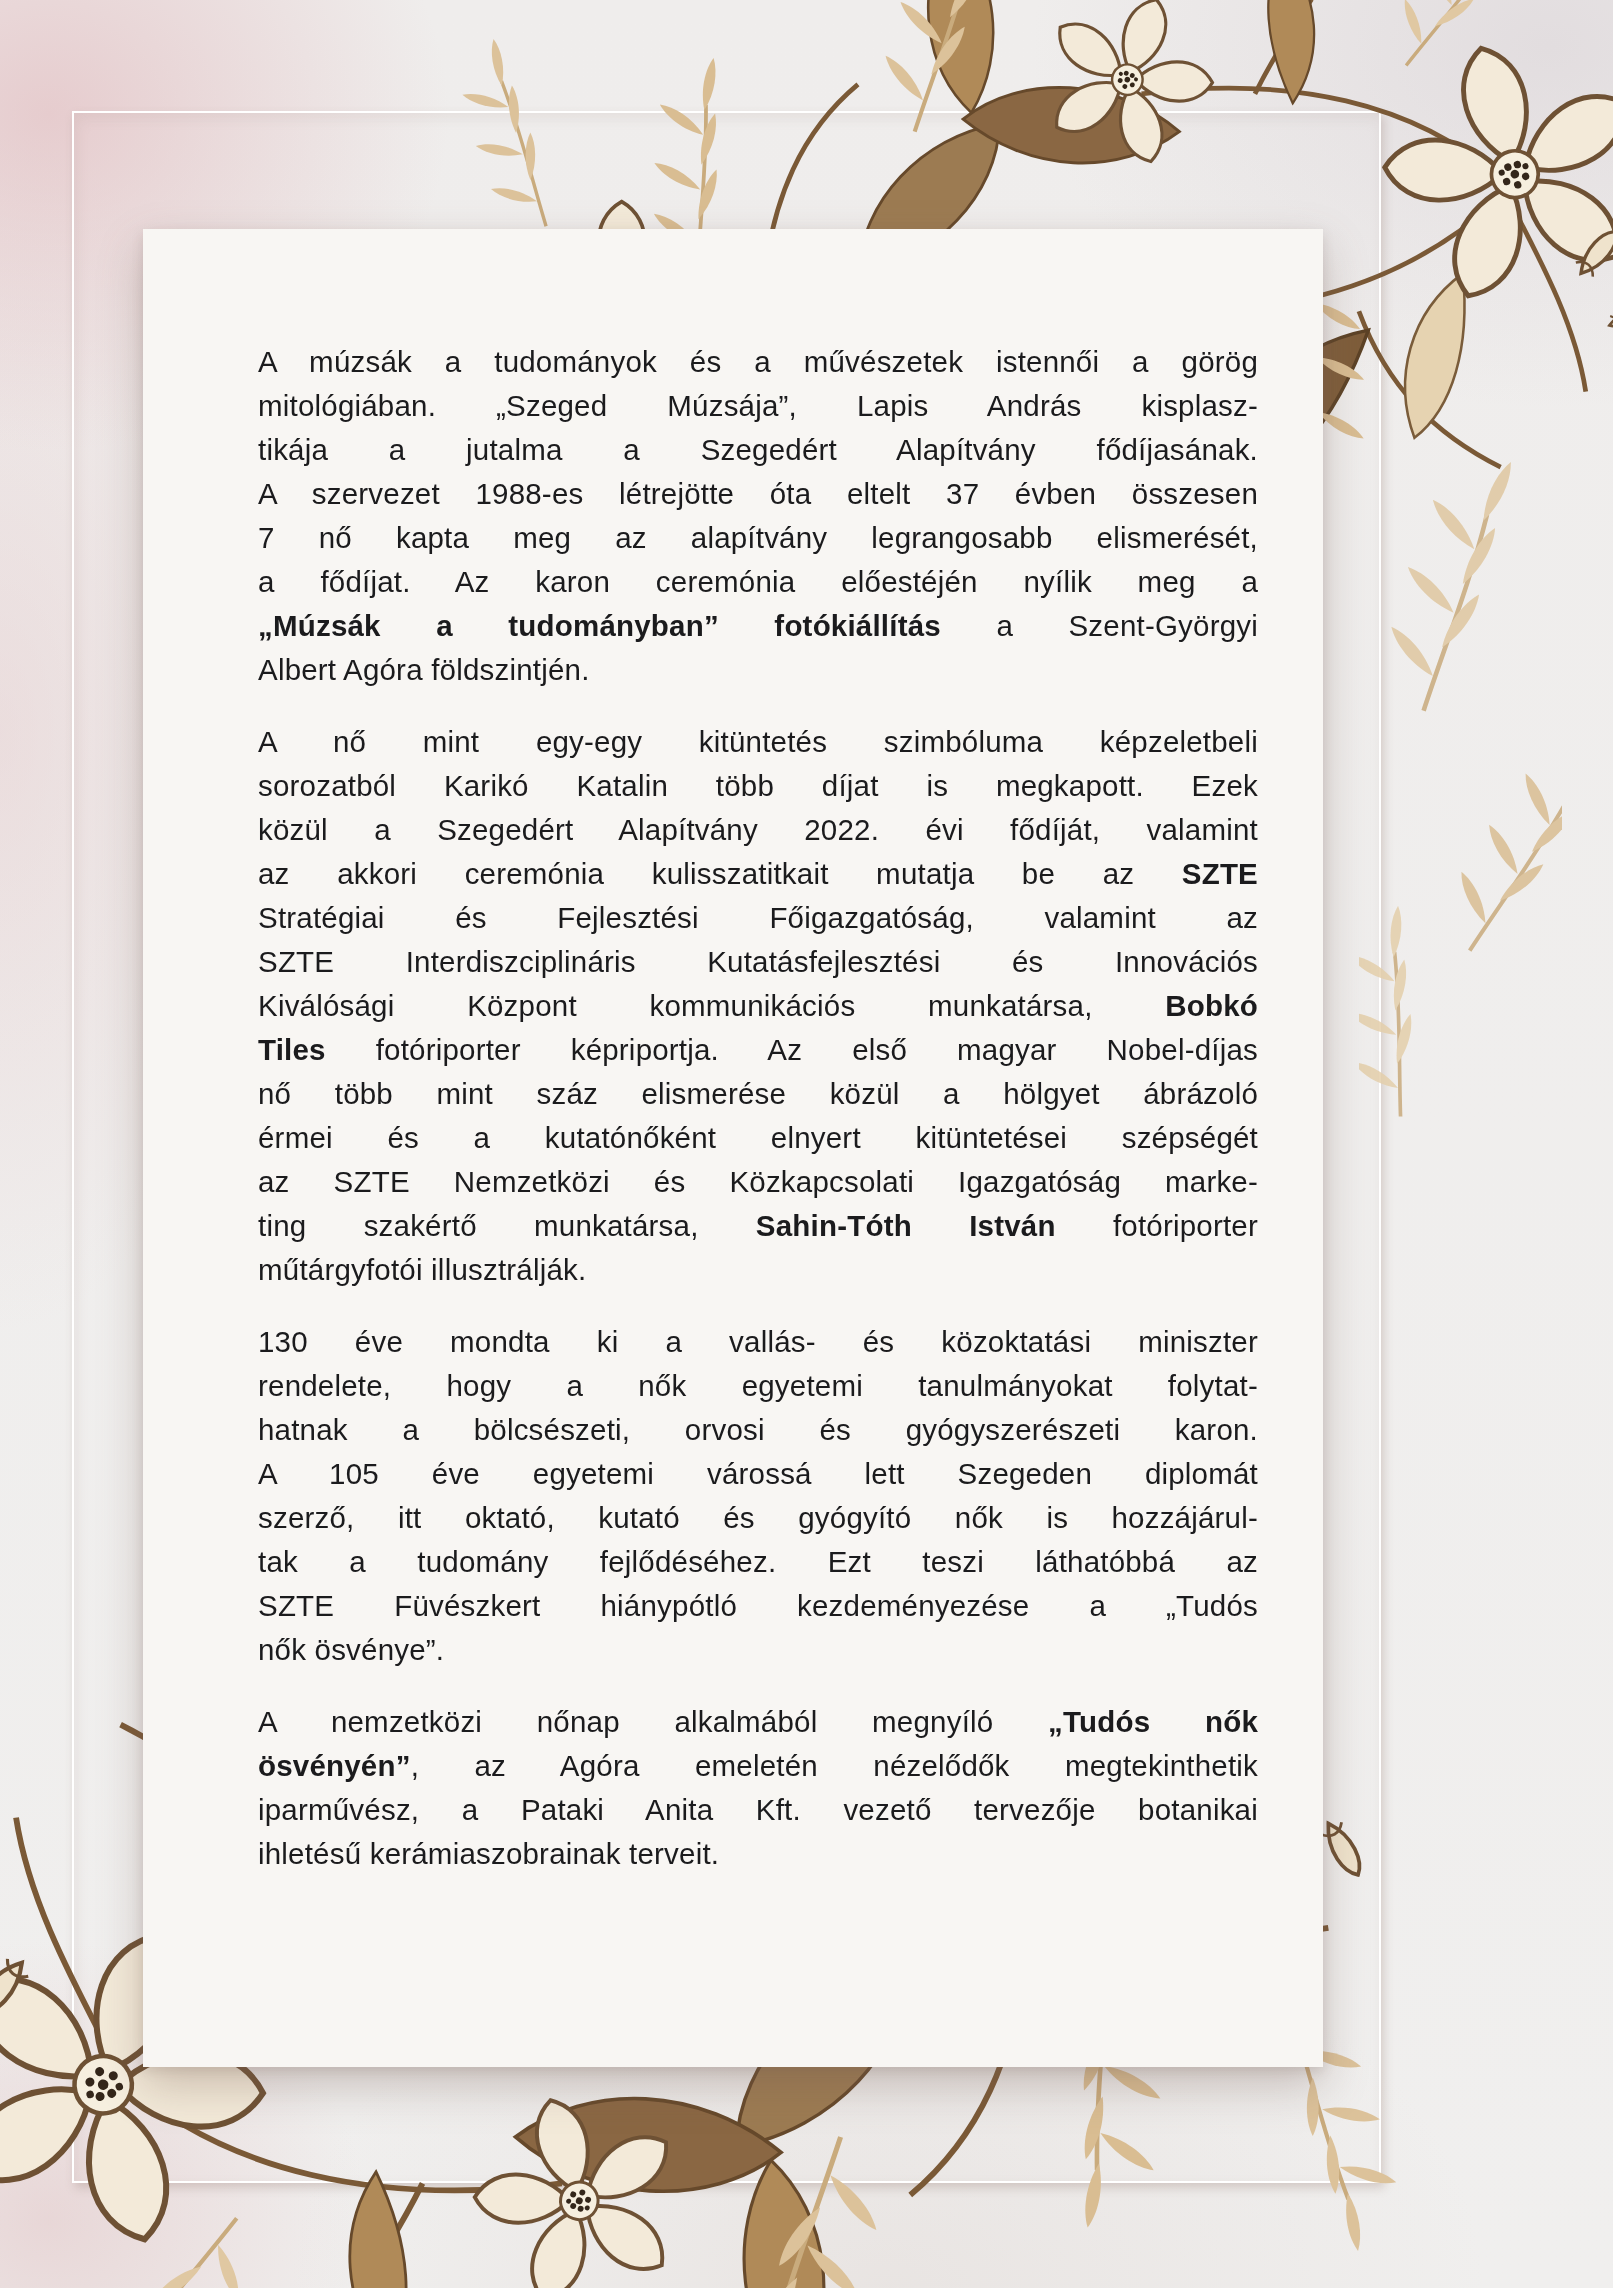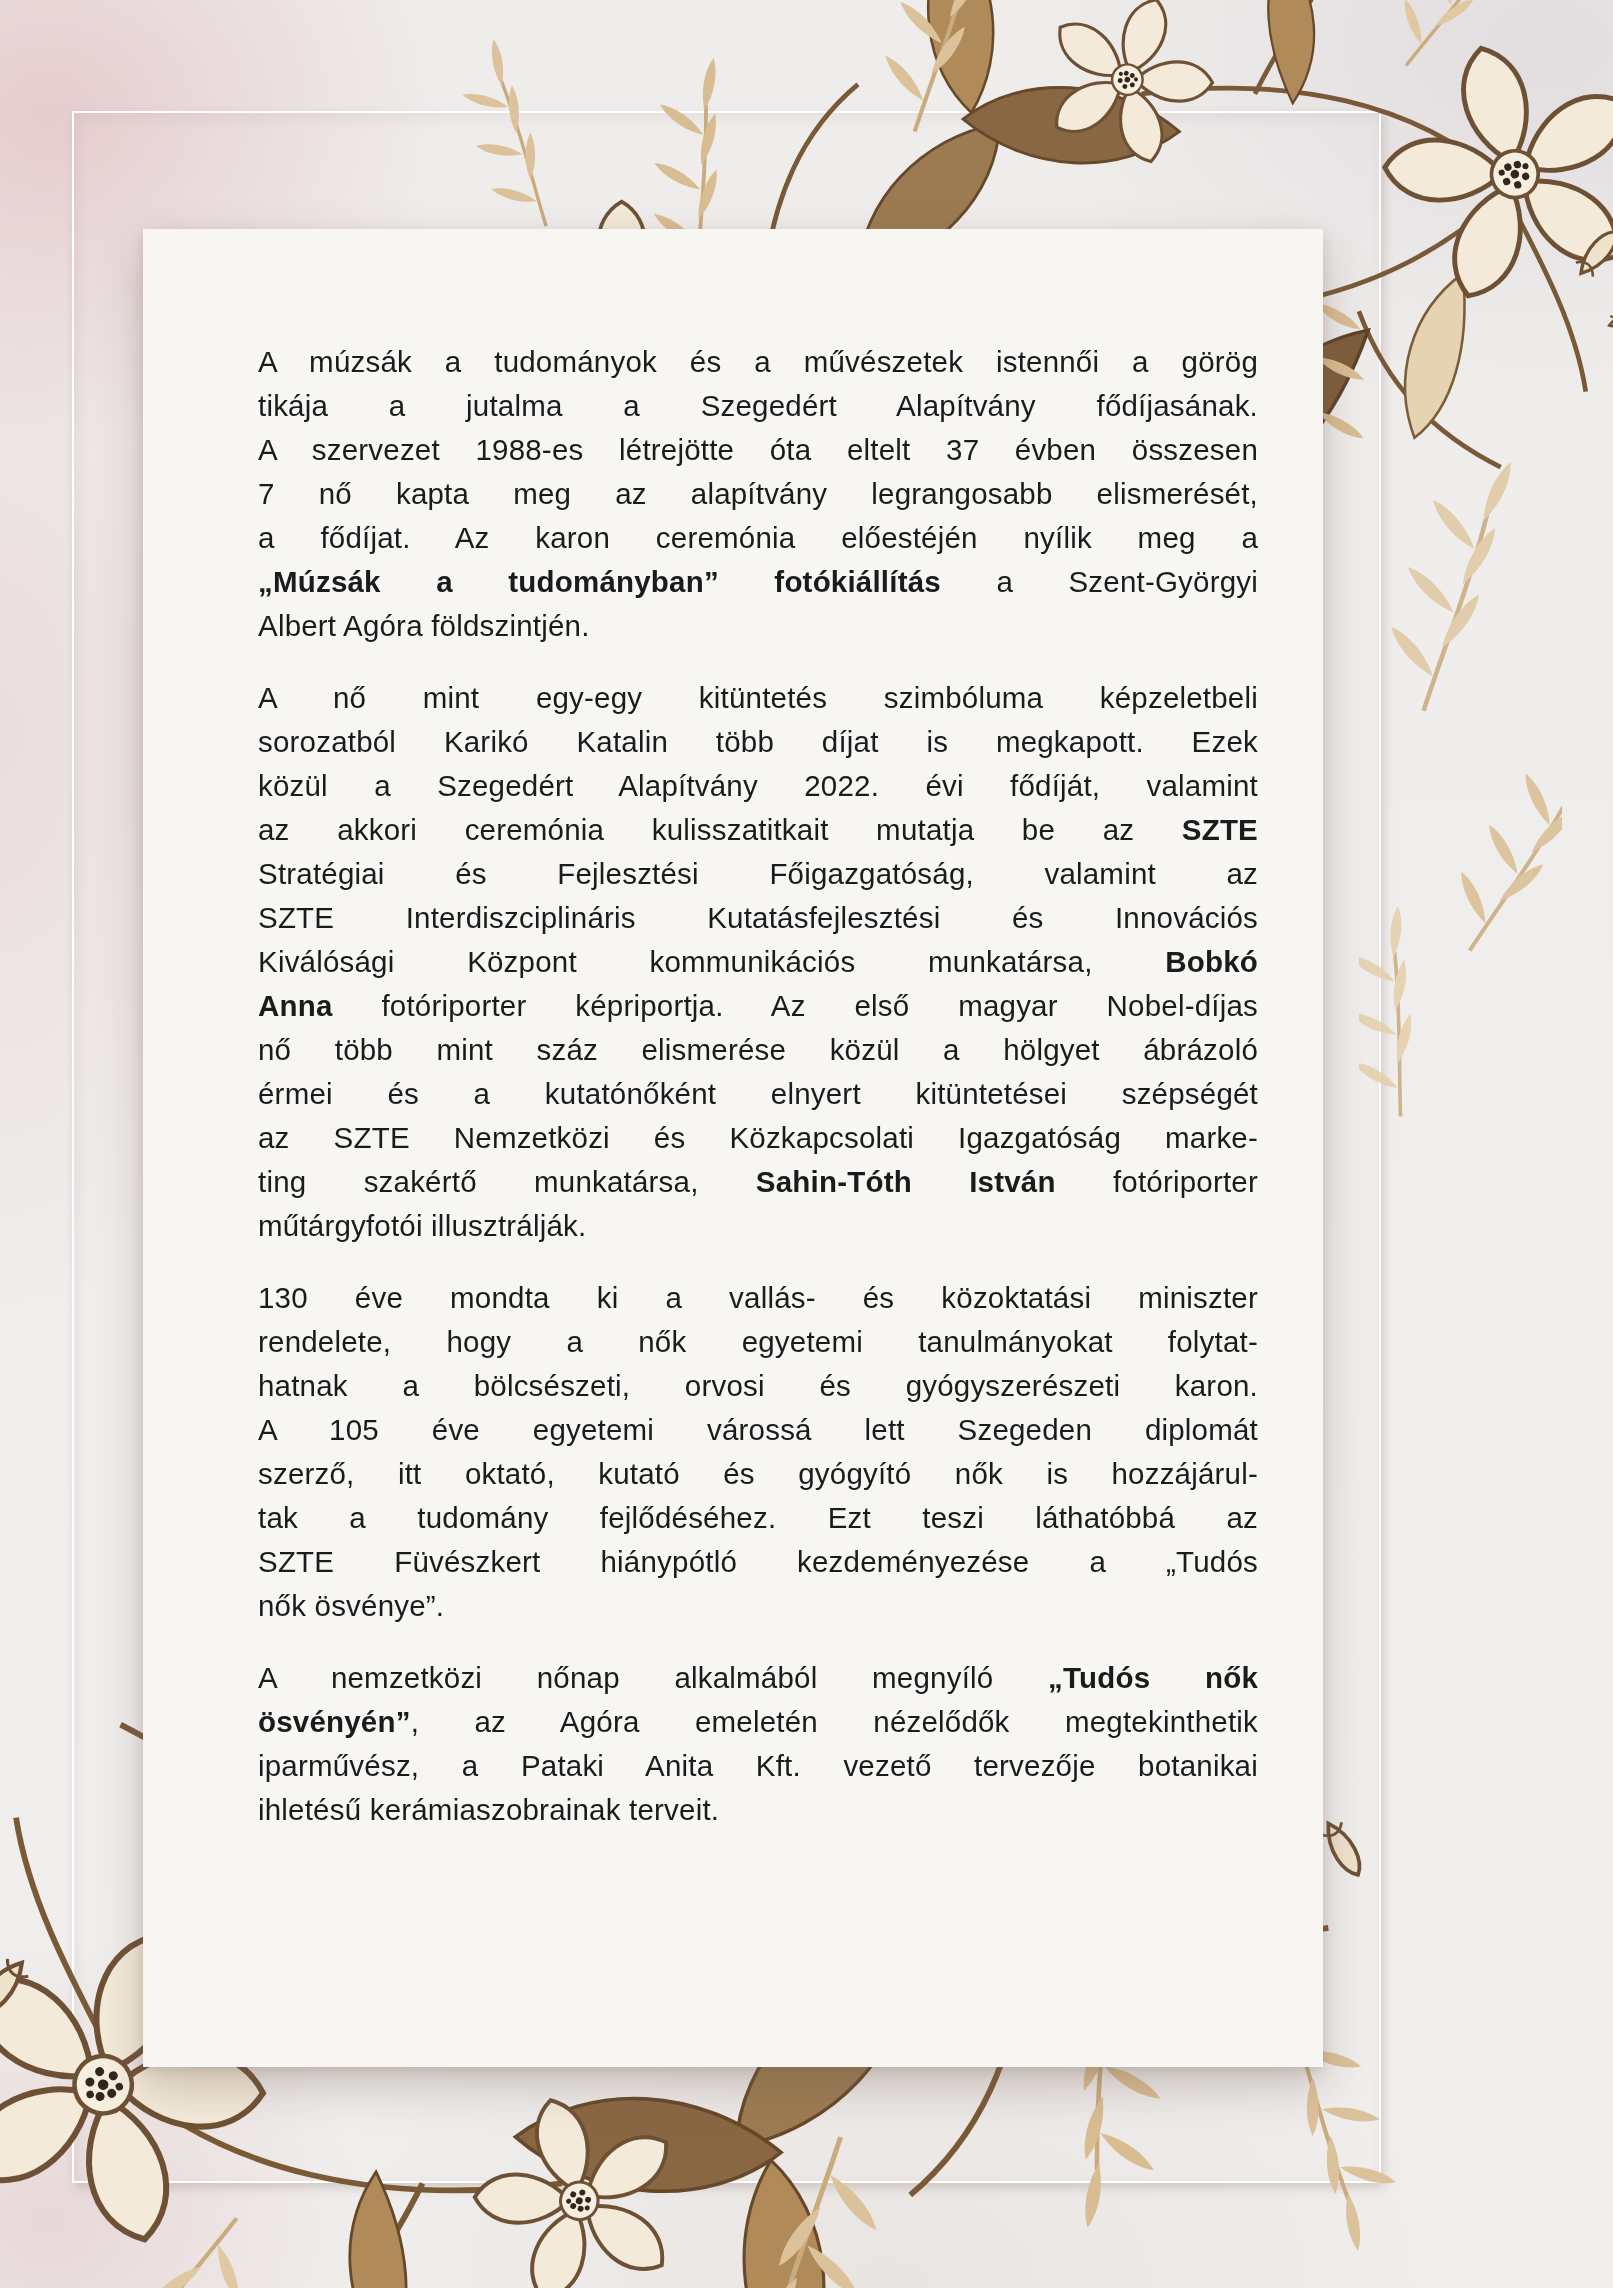--- a/index.html
+++ b/index.html
@@ -123,36 +123,37 @@
   <svg class="orn orn-right" viewBox="0 0 220 760" aria-hidden="true">
     <use href="#sprig" fill="#dfc7a0" transform="translate(70,300) scale(1.25)"></use>
     <use href="#sprig" fill="#d9bd92" transform="translate(120,560) rotate(15) scale(1.1)"></use>
     <use href="#sprig" fill="#e4cfab" transform="translate(45,740) rotate(-20)"></use>
   </svg>
 
   <div class="card">
     <div class="article">
         <div class="para">
           <div class="line"><span>A múzsák a tudományok és a művészetek istennői a görög</span></div>
+          <div class="line"><span>mitológiában. „Szeged Múzsája”, Lapis András kisplasz-</span></div>
           <div class="line"><span>tikája a jutalma a Szegedért Alapítvány fődíjasának.</span></div>
           <div class="line"><span>A szervezet 1988-es létrejötte óta eltelt 37 évben összesen</span></div>
           <div class="line"><span>7 nő kapta meg az alapítvány legrangosabb elismerését,</span></div>
           <div class="line"><span>a fődíjat. Az karon ceremónia előestéjén nyílik meg a</span></div>
           <div class="line"><span class="b">„Múzsák a tudományban” fotókiállítás</span><span> a Szent-Györgyi</span></div>
           <div class="line last"><span>Albert Agóra földszintjén.</span></div>
         </div>
         <div class="para">
           <div class="line"><span>A nő mint egy-egy kitüntetés szimbóluma képzeletbeli</span></div>
           <div class="line"><span>sorozatból Karikó Katalin több díjat is megkapott. Ezek</span></div>
           <div class="line"><span>közül a Szegedért Alapítvány 2022. évi fődíját, valamint</span></div>
           <div class="line"><span>az akkori ceremónia kulisszatitkait mutatja be az </span><span class="b">SZTE</span></div>
           <div class="line"><span>Stratégiai és Fejlesztési Főigazgatóság, valamint az</span></div>
           <div class="line"><span>SZTE Interdiszciplináris Kutatásfejlesztési és Innovációs</span></div>
           <div class="line"><span>Kiválósági Központ kommunikációs munkatársa, </span><span class="b">Bobkó</span></div>
-          <div class="line"><span class="b">Anna</span><span> fotóriporter képriportja. Az első magyar Nobel-díjas</span></div>
+          <div class="line"><span class="b">Tiles</span><span> fotóriporter képriportja. Az első magyar Nobel-díjas</span></div>
           <div class="line"><span>nő több mint száz elismerése közül a hölgyet ábrázoló</span></div>
           <div class="line"><span>érmei és a kutatónőként elnyert kitüntetései szépségét</span></div>
           <div class="line"><span>az SZTE Nemzetközi és Közkapcsolati Igazgatóság marke-</span></div>
           <div class="line"><span>ting szakértő munkatársa, </span><span class="b">Sahin-Tóth István</span><span> fotóriporter</span></div>
           <div class="line last"><span>műtárgyfotói illusztrálják.</span></div>
         </div>
         <div class="para">
           <div class="line"><span>130 éve mondta ki a vallás- és közoktatási miniszter</span></div>
           <div class="line"><span>rendelete, hogy a nők egyetemi tanulmányokat folytat-</span></div>
           <div class="line"><span>hatnak a bölcsészeti, orvosi és gyógyszerészeti karon.</span></div>

